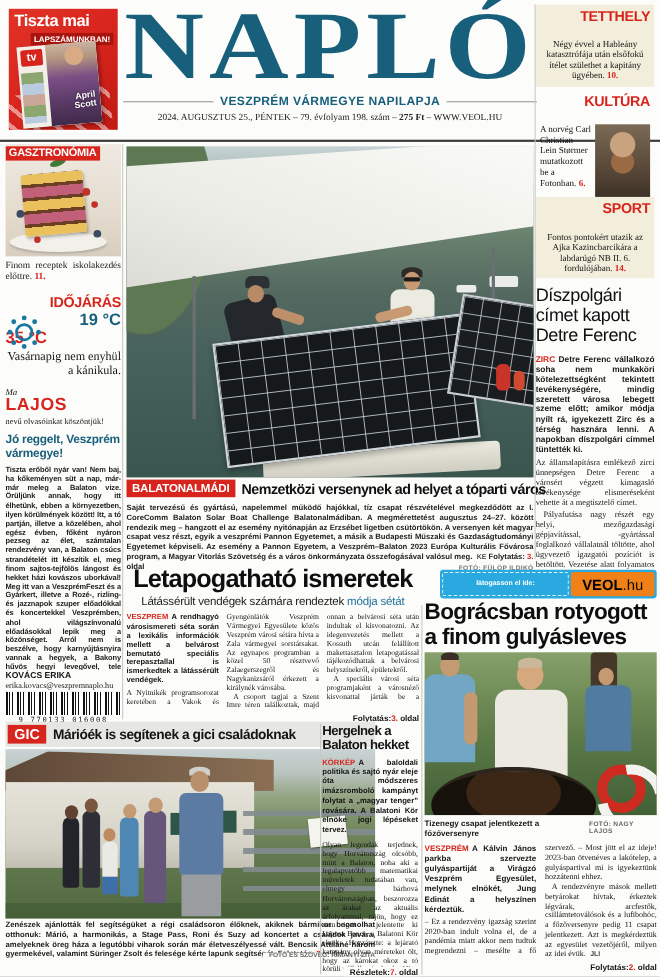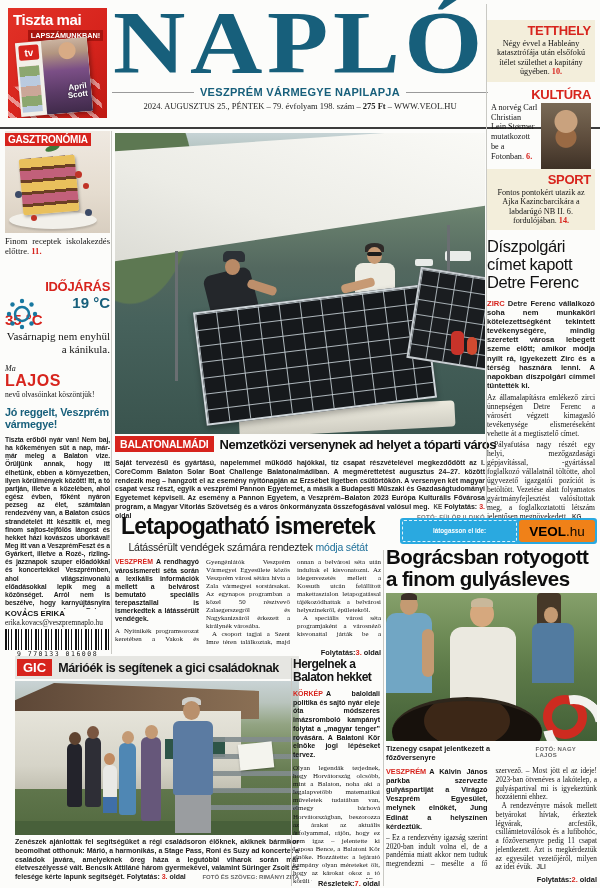--- a/index.html
+++ b/index.html
@@ -28,25 +28,25 @@
   .mag-name span{display:block}
   
   .masthead{left:112px;top:2px;width:376px;text-align:center}
   .logo{font-weight:700;font-size:88px;line-height:82px;color:var(--teal);letter-spacing:4px;transform:scaleX(1.14);transform-origin:center}
   .subrow{display:flex;align-items:center;gap:6px;margin-top:2px}
   .hline{flex:1;height:1px;background:#9a9a9a}
   .subtitle{color:var(--teal);font-family:"Liberation Sans",sans-serif;font-weight:700;font-size:11px;letter-spacing:.3px}
   .dateline{font-size:8.5px;color:#222;margin-top:3px}
   .rule-top{left:0;top:127px;width:600px;height:2px;background:#3c3c3c}
   
-  .rail-right{left:487px;top:20px;width:108px;height:540px;overflow:hidden}
+  .rail-right{left:487px;top:4px;width:108px;height:540px;overflow:hidden}
   .teaser{margin-bottom:2px;padding:3px 4px 5px}
   .cream{background:var(--cream)}
   .tlabel{font-family:"Liberation Sans",sans-serif;font-weight:700;color:var(--red);font-size:13px;text-align:right;letter-spacing:-.3px}
-  .ttext{font-size:8.2px;line-height:1.15;text-align:center;margin-top:1px}
+  .ttext{font-size:8.2px;line-height:1.15;text-align:center;margin-top:14px}
   .ttext.left{text-align:left;line-height:1.2}
   .kult-photo{float:right;width:50px;height:66px;margin:0 0 2px 3px;background:radial-gradient(circle at 50% 28%,#c9a27e 0 11px,rgba(0,0,0,0) 12px),radial-gradient(circle at 50% 52%,#9a6a44 0 10px,rgba(0,0,0,0) 11px),linear-gradient(180deg,#7a6a56 0%,#5d4c3c 55%,#3e3126 100%)}
   .article-dp{margin-top:8px}
   .article-dp h2{font-family:"Liberation Sans",sans-serif;font-weight:400;font-size:16.5px;line-height:1.08;letter-spacing:-.4px;color:#101010}
   .article-dp .lead{font-family:"Liberation Sans",sans-serif;font-weight:700;font-size:7.6px;line-height:1.2;text-align:justify;margin-top:7px;color:#1a1a1a}
   .article-dp .bodyp{font-size:7.6px;line-height:1.2;text-align:justify;margin-top:3px}
   .article-dp .bodyp.ind{text-indent:7px;margin-top:1px}
   
   .veol{left:400px;top:518px;width:197px;height:26px;background:var(--bblue);border-radius:3px;display:flex;padding:2px;gap:2px;z-index:5}
   .veol-prompt{flex:1;border:1px dashed rgba(255,255,255,.85);border-radius:2px;display:flex;flex-direction:column;justify-content:center;text-align:center;color:#fff;font-family:"Liberation Sans",sans-serif;font-weight:700;font-size:6.3px;line-height:1.3}
@@ -54,21 +54,21 @@
   .veol-brand .hu{font-weight:400;opacity:.95}
   
   .rail-left{left:5px;top:131px;width:105px;height:527px}
   .gasz{position:relative;height:102px;background:linear-gradient(180deg,#efe9e1 0%,#e5dccf 60%,#d8cec0 100%);overflow:hidden}
   .gasz-label{position:absolute;left:0;top:2px;background:var(--red);color:#fff;font-family:"Liberation Sans",sans-serif;font-weight:700;font-size:10px;padding:1px 3px;letter-spacing:-.2px;z-index:2}
   .plate{position:absolute;left:4px;bottom:4px;width:88px;height:18px;background:#f2f0ea;border-radius:50%;box-shadow:0 2px 2px rgba(0,0,0,.15)}
   .cake{position:absolute;left:16px;top:26px;width:56px;height:56px;transform:rotate(-5deg);background:repeating-linear-gradient(180deg,#e9c05c 0 9px,#6b3f24 9px 12px,#c2607a 12px 21px,#6b3f24 21px 24px);border-radius:2px;box-shadow:1px 2px 3px rgba(0,0,0,.3)}
   .berry{position:absolute;border-radius:50%}
   .leaf{position:absolute;left:40px;top:14px;width:15px;height:6px;background:#3f7a3a;border-radius:50%;transform:rotate(-20deg)}
   .gasz-cap{font-size:8.6px;line-height:1.2;text-align:justify;margin-top:3px}
-  .weather{position:relative;margin-top:22px}
+  .weather{position:relative;margin-top:10px}
   .w-label{font-family:"Liberation Sans",sans-serif;font-weight:700;color:var(--red);font-size:13px;text-align:right;letter-spacing:-.3px}
   .sun-icon{position:absolute;left:0;top:18px}
   .temp1{font-family:"Liberation Sans",sans-serif;font-weight:700;color:var(--teal);font-size:15px;text-align:right;line-height:1.15}
   .temp2{font-family:"Liberation Sans",sans-serif;font-weight:700;color:var(--red);font-size:15px;text-align:left;line-height:1.15}
   .w-note{font-size:11px;text-align:right;line-height:1.15;margin-top:2px}
   .nameday{margin-top:9px}
   .nd-pre{font-style:italic;font-size:8px}
   .nd-name{font-family:"Liberation Sans",sans-serif;font-weight:700;color:var(--red);font-size:16px;line-height:1.05;letter-spacing:.5px}
   .nd-suf{font-size:7.6px}
   .morning h3{font-family:"Liberation Sans",sans-serif;font-weight:700;color:var(--teal);font-size:10.8px;line-height:1.1;letter-spacing:-.2px;margin-top:8px}
@@ -112,21 +112,21 @@
   
   .letap{left:115px;top:515px;width:266px}
   .letap h1{font-family:"Liberation Sans",sans-serif;font-weight:700;font-size:23px;letter-spacing:-.8px;text-align:center;line-height:1.02;color:#0e0e0e}
   .letap .sub{font-family:"Liberation Sans",sans-serif;font-size:10.5px;text-align:center;margin-top:3px;color:#222;letter-spacing:-.2px}
   .sub .accent{color:#1d6f99}
   .letap .cols{margin-top:5px;height:88px;overflow:hidden;column-count:3;column-gap:7px;font-size:6.9px;line-height:1.16;text-align:justify}
   .cols .lead{font-family:"Liberation Sans",sans-serif;font-weight:700;font-size:6.9px;line-height:1.18;margin-bottom:3px}
   .cols p{margin:0}
   .cols p.ind{text-indent:6px}
   
-  .gic{left:15px;top:656px;width:284px}
+  .gic{left:5px;top:656px;width:336px}
   .gic-band{height:23px;background:#e6e6e2;display:flex;align-items:center;gap:6px;padding:0 2px}
   .gic-tag{background:var(--red);color:#fff;font-family:"Liberation Sans",sans-serif;font-weight:700;font-size:13px;padding:1px 6px}
   .gic-head{font-family:"Liberation Sans",sans-serif;font-weight:700;font-size:12.5px;letter-spacing:-.4px;white-space:nowrap}
   .gic-photo{position:relative;height:154px;margin-top:2px;overflow:hidden;background:linear-gradient(180deg,#c9d3d5 0%,#b9c4bd 14%,#93a483 28%,#7b8f66 42%,#63794f 62%,#52693f 100%)}
   .gh-roof{position:absolute;left:-6px;top:2px;width:250px;height:36px;background:linear-gradient(90deg,#5c4636,#79604a 60%,#8a6f54);clip-path:polygon(0 55%,18% 0,100% 22%,100% 100%,0 100%)}
   .gh-wall{position:absolute;left:0;top:30px;width:226px;height:78px;background:linear-gradient(180deg,#e6e4da,#d6d4c8 70%,#c2c0b2)}
   .gh-win{position:absolute;background:#2e5548;width:14px;height:20px}
   .gw1{left:150px;top:58px}.gw2{left:196px;top:56px}
   .gh-fence{position:absolute;right:0;bottom:6px;width:120px;height:92px;background:repeating-linear-gradient(180deg,rgba(130,140,142,.9) 0 5px,rgba(0,0,0,0) 5px 17px)}
   .gh-sign{position:absolute;right:26px;top:62px;width:34px;height:26px;background:#f4f4ee;transform:rotate(-6deg);box-shadow:0 1px 2px rgba(0,0,0,.3)}

